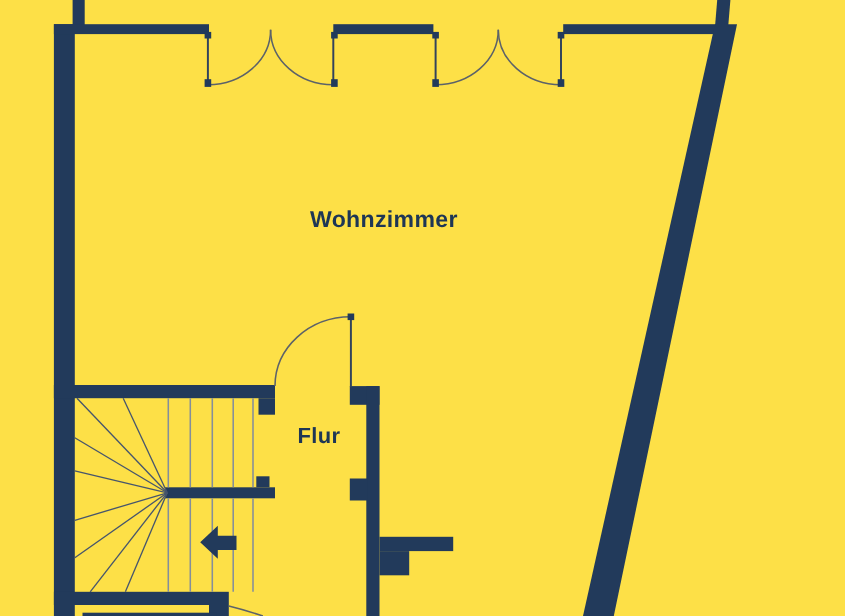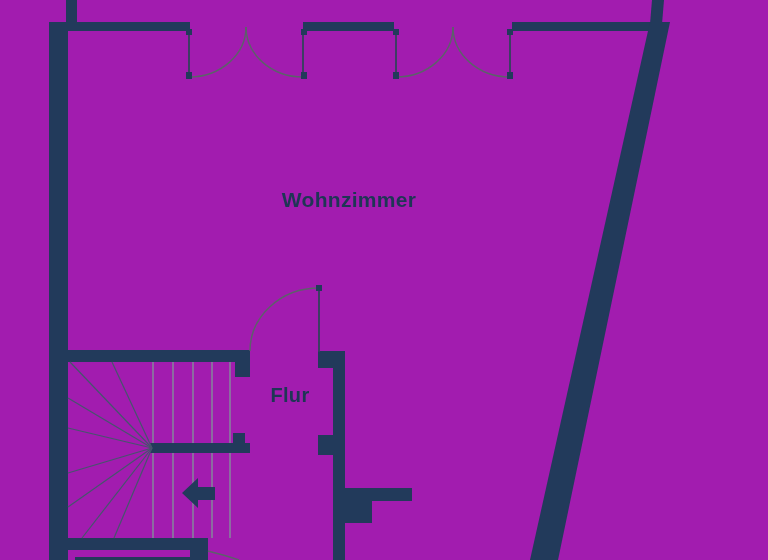--- a/index.html
+++ b/index.html
@@ -5,21 +5,21 @@
   html, body {
     margin: 0;
     padding: 0;
     background: #ffffff;
     font-family: "Liberation Sans", sans-serif;
   }
   .plan-wrap {
     position: relative;
     width: 768px;
     height: 560px;
-    background: #a21caf;
+    background: #fde047;
     overflow: hidden;
   }
   svg { display: block; }
   text.room-label {
     font-family: "Liberation Sans", "DejaVu Sans", sans-serif;
     font-weight: bold;
     letter-spacing: 0.3px;
   }
 </style>
 </head>

